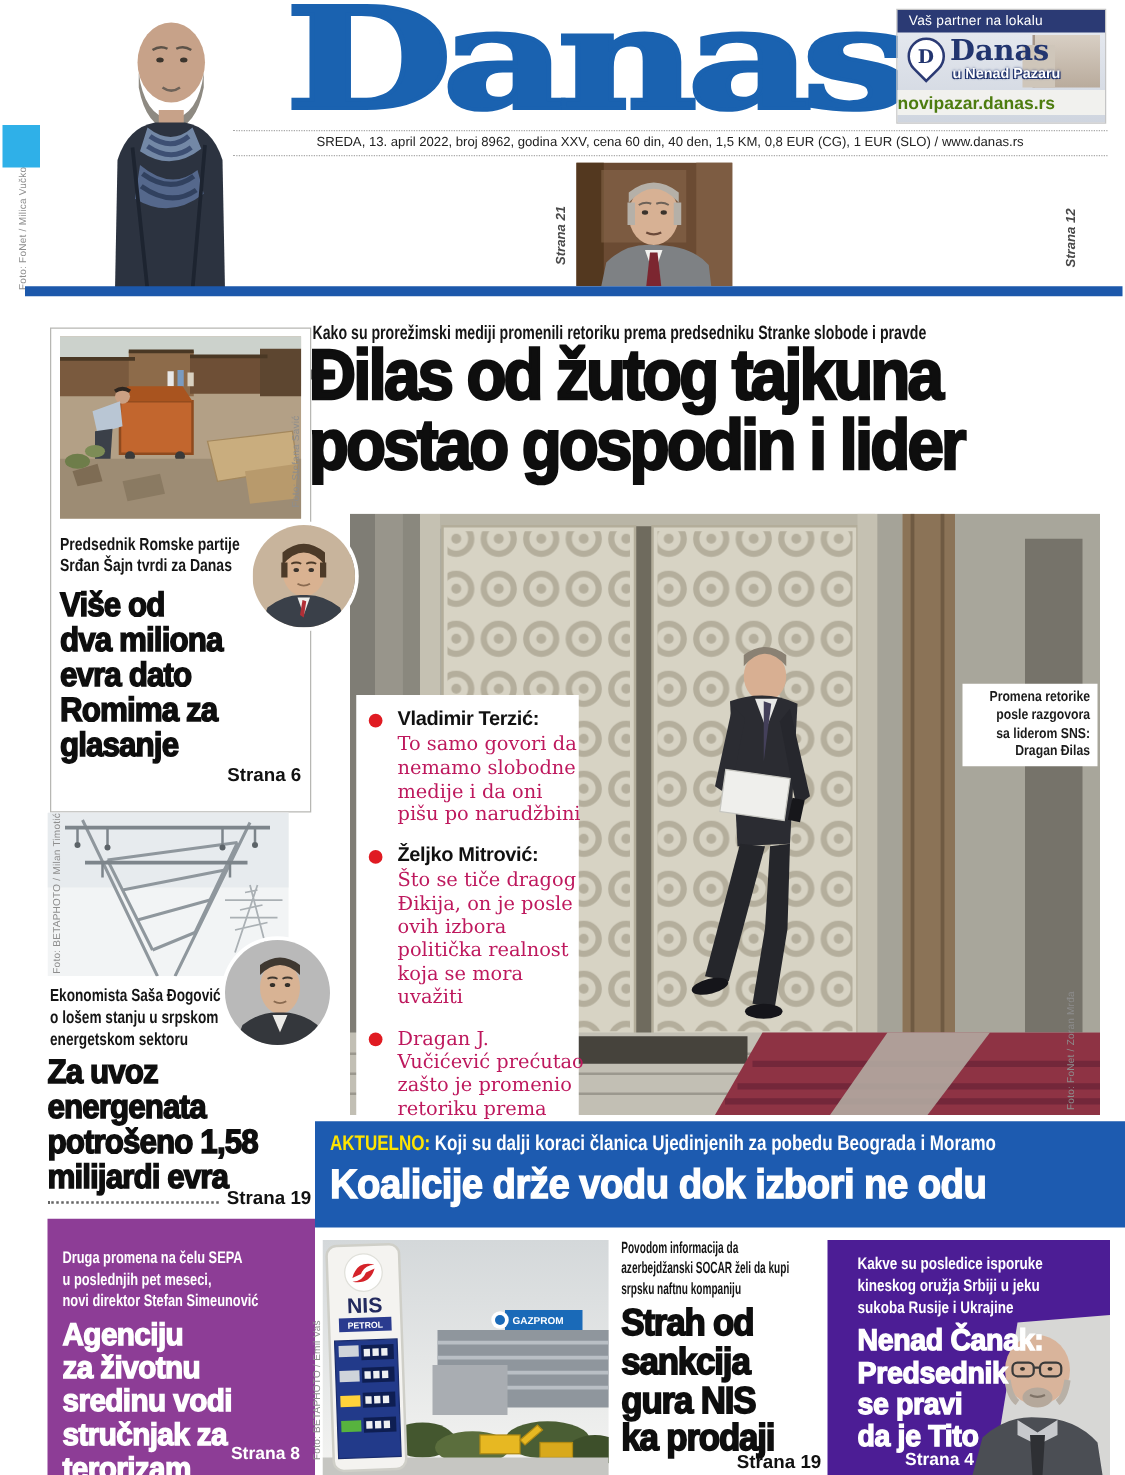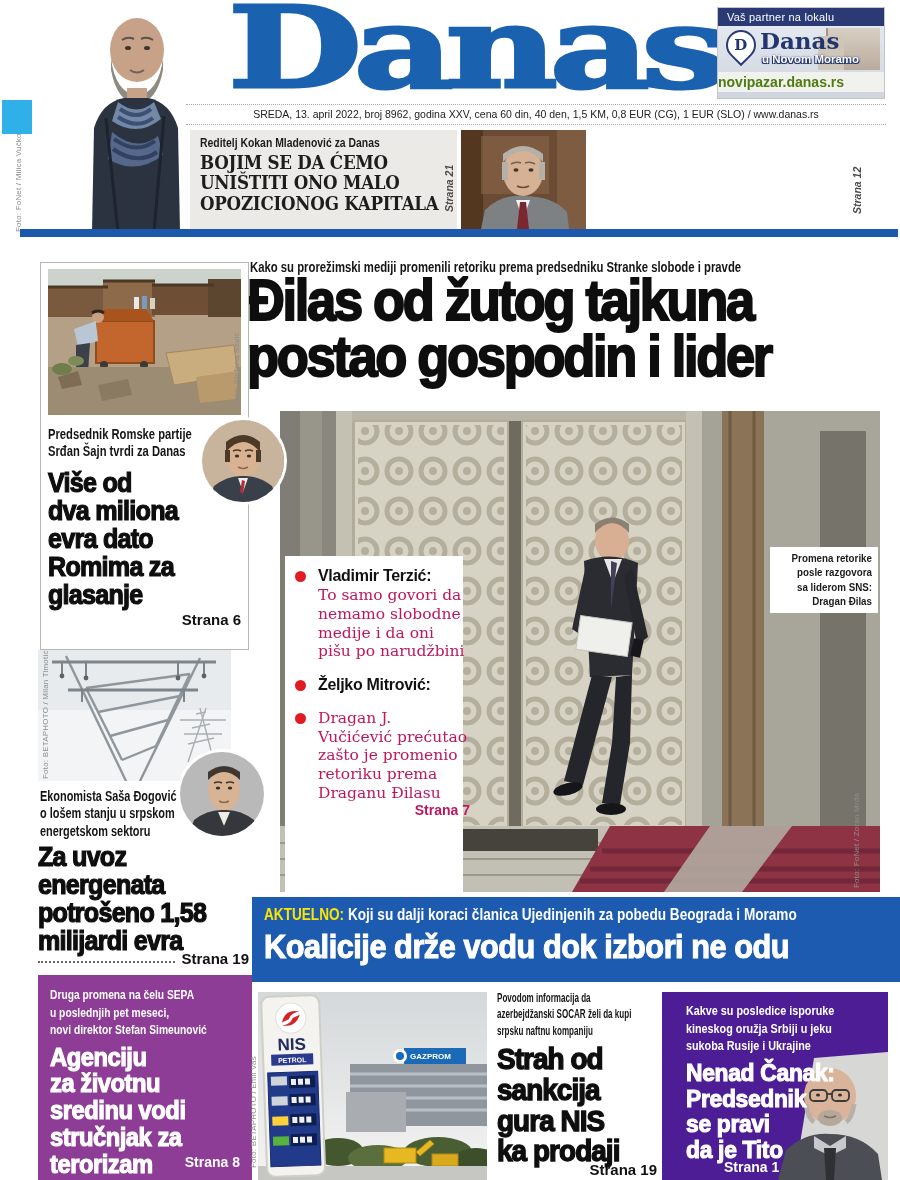--- a/index.html
+++ b/index.html
@@ -87,35 +87,27 @@
 
     <div class="abs adbox" style="left:717px;top:7px;width:166px;height:90px;">
       <div class="adtop">Vaš partner na lokalu</div>
       <div style="position:relative;height:46px;">
         <div class="abs" style="right:4px;top:2px;width:52px;height:42px;background:linear-gradient(180deg,#d8cfc4,#b9ab9c);border-left:2px solid #a5968a;"></div>
         <div class="abs" style="right:40px;top:10px;width:26px;height:34px;background:#cfc6ba;"></div>
         <div class="abs pin" style="left:8px;top:4px;">
             <span>D</span>
           </div>
         <div class="abs adbrand" style="left:42px;top:3px;">Danas</div>
-        <div class="abs adloc" style="left:44px;top:27px;">u Novom Moramo</div>
+        <div class="abs adloc" style="left:44px;top:27px;">u Nenad Pazaru</div>
       </div>
       <div class="adurl">novipazar.danas.rs</div>
     </div>
 
     <div class="abs dateline" style="left:186px;top:104px;width:700px;">SREDA, 13. april 2022, broj 8962, godina XXV, cena 60 din, 40 den, 1,5 KM, 0,8 EUR (CG), 1 EUR (SLO) / www.danas.rs</div>
 
-    <div class="abs tease" style="left:190px;top:130px;width:267px;height:99px;padding:5px 10px;box-sizing:border-box;">
-      <div class="tkick cond nw" style="transform:scaleX(.8);">Reditelj Kokan Mladenović za Danas</div>
-      <div class="thl cond" style="transform:scaleX(.88);margin-top:2px;">
-        <div class="nw">BOJIM SE DA ĆEMO</div>
-        <div class="nw">UNIŠTITI ONO MALO</div>
-        <div class="nw">OPOZICIONOG KAPITALA</div>
-      </div>
-    </div>
     <span class="prot" style="left:443px;top:212px;">Strana 21</span>
 
     <div class="abs" style="left:461px;top:130px;width:125px;height:99px;">
       <svg width="125" height="99" viewBox="0 0 125 99">
         <rect width="125" height="99" fill="#6b4b33"></rect>
         <rect x="0" y="0" width="22" height="99" fill="#53381f"></rect>
         <rect x="96" y="0" width="29" height="99" fill="#7d5c42"></rect>
         <rect x="20" y="6" width="68" height="58" fill="#8a6a4c" opacity=".55"></rect>
         <ellipse cx="62" cy="42" rx="20" ry="24" fill="#d7b194"></ellipse>
         <path d="M42 32 Q62 10 82 32 L82 24 Q62 8 42 24 Z" fill="#b5b0a8"></path>
@@ -204,20 +196,21 @@
 
   <div class="abs" style="left:285px;top:556px;width:178px;height:337px;background:#fff;padding:11px 4px 6px 8px;box-sizing:border-box;">
     <div class="quote">
       <span class="qdot"></span>
       <div class="qname">Vladimir Terzić:</div>
       <div class="qtext">To samo govori da nemamo slobodne medije i da oni pišu po narudžbini</div>
     </div>
     <div class="quote">
       <span class="qdot"></span>
       <div class="qname">Željko Mitrović:</div>
+      <div class="qtext">Što se tiče dragog Đikija, on je posle ovih izbora politička realnost koja se mora uvažiti</div>
     </div>
     <div class="quote">
       <span class="qdot"></span>
       <div class="qtext"><span>Dragan J. Vučićević prećutao zašto je promenio retoriku prema Draganu Đilasu </span><span class="qpage">Strana 7</span></div>
     </div>
   </div>
 
   <div class="abs" style="left:40px;top:262px;width:209px;height:388px;border:1px solid #b7b7b3;background:#fff;padding:6px 7px;box-sizing:border-box;">
     <svg width="193" height="146" viewBox="0 0 193 146">
       <rect width="193" height="146" fill="#b3a086"></rect>
@@ -331,21 +324,21 @@
     <div class="nw">Za uvoz</div>
     <div class="nw">energenata</div>
     <div class="nw">potrošeno 1,58</div>
     <div class="nw">milijardi evra</div>
   </div>
   <div class="abs" style="left:38px;top:950px;width:211px;display:flex;align-items:flex-end;">
     <span class="leader"></span>
     <span class="b" style="font-size:15px;">Strana 19</span>
   </div>
 
-  <div class="abs" style="left:38px;top:975px;width:214px;height:205px;background:#8d3d96;padding:11px 12px;box-sizing:border-box;">
+  <div class="abs" style="left:38px;top:975px;width:214px;height:205px;background:#8d3d96;padding:22px 12px;box-sizing:border-box;">
     <div class="kick cond" style="font-size:13.5px;color:#fff;transform:scaleX(.76);line-height:1.3;">
       <div class="nw">Druga promena na čelu SEPA</div>
       <div class="nw">u poslednjih pet meseci,</div>
       <div class="nw">novi direktor Stefan Simeunović</div>
     </div>
     <div class="b whl cond" style="font-size:25px;line-height:1.07;letter-spacing:-.5px;transform:scaleX(.95);margin-top:5px;">
       <div class="nw">Agenciju</div>
       <div class="nw">za životnu</div>
       <div class="nw">sredinu vodi</div>
       <div class="nw">stručnjak za</div>
@@ -461,16 +454,16 @@
       <div class="nw">Kakve su posledice isporuke</div>
       <div class="nw">kineskog oružja Srbiji u jeku</div>
       <div class="nw">sukoba Rusije i Ukrajine</div>
     </div>
     <div class="b whl cond" style="font-size:24px;line-height:1.08;letter-spacing:-.3px;transform:scaleX(.95);margin-top:5px;position:relative;">
       <div class="nw">Nenad Čanak:</div>
       <div class="nw">Predsednik</div>
       <div class="nw">se pravi</div>
       <div class="nw">da je Tito</div>
     </div>
-    <span class="b" style="position:absolute;left:62px;bottom:5px;color:#fff;font-size:14px;">Strana 1</span>
+    <span class="b" style="position:absolute;left:62px;bottom:5px;color:#fff;font-size:14px;">Strana 4</span>
   </div>
 
 </div>
 
 </body></html>

